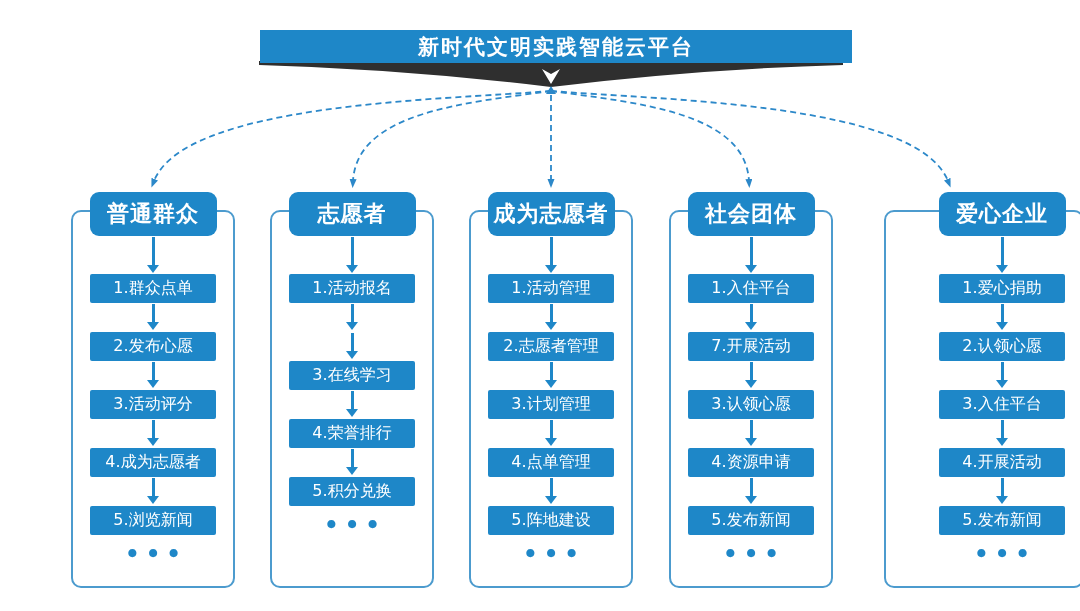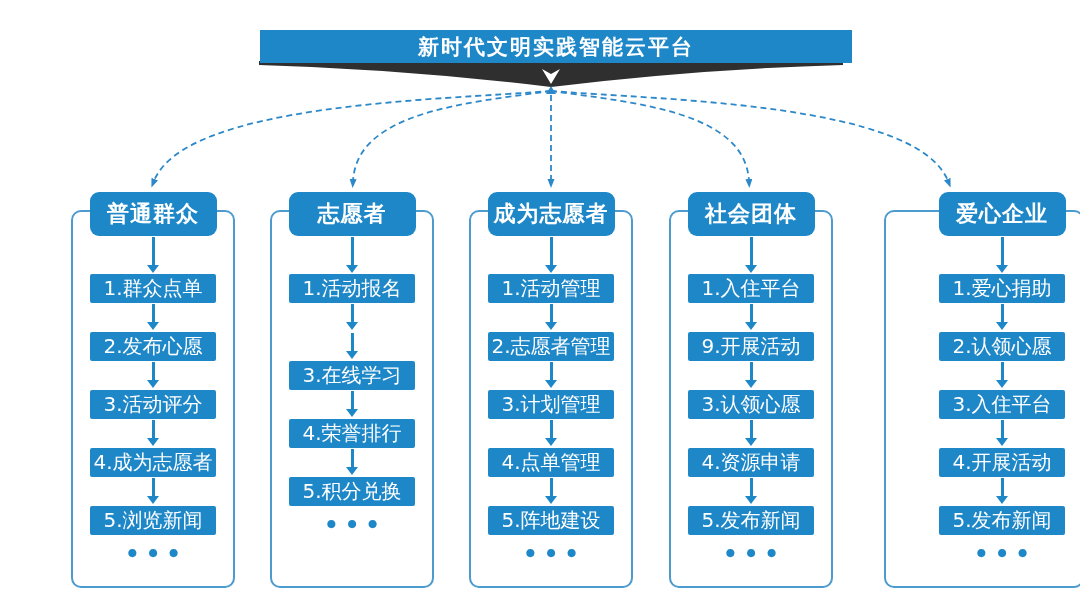--- a/index.html
+++ b/index.html
@@ -24,21 +24,21 @@
     position:absolute;top:18px;left:0;right:0;bottom:0;
     border:2px solid #4C9BCE;border-radius:10px;background:transparent;
   }
   .col-header{
     position:relative;z-index:1;width:127px;height:44px;background:#1E87C8;border-radius:9px;
     color:#ffffff;font-weight:bold;font-size:22px;display:flex;align-items:center;justify-content:center;
     letter-spacing:1px;
   }
   .item-box{
     position:relative;z-index:1;width:126px;height:29px;background:#1E87C8;border-radius:2px;
-    color:#ffffff;font-size:20px;display:flex;align-items:center;justify-content:center;
+    color:#ffffff;font-size:16px;display:flex;align-items:center;justify-content:center;
   }
   .arrow{position:relative;z-index:1;display:flex;flex-direction:column;align-items:center;}
   .arrow .stem{width:3px;background:#1E87C8;display:block;}
   .arrow .head{
     width:0;height:0;display:block;
     border-left:6px solid transparent;border-right:6px solid transparent;border-top:8px solid #1E87C8;
   }
   .arrow-lg{margin:1px 0 1px;}
   .arrow-lg .stem{height:28px;}
   .arrow-sm{margin:1px 0 2px;}
@@ -205,21 +205,21 @@
     <span class="head"></span>
   </div>
 
   <div class="item-box">1.入住平台</div>
 
   <div class="arrow arrow-sm">
     <span class="stem"></span>
     <span class="head"></span>
   </div>
 
-  <div class="item-box">9.开展活动</div>
+  <div class="item-box">7.开展活动</div>
 
   <div class="arrow arrow-sm">
     <span class="stem"></span>
     <span class="head"></span>
   </div>
 
   <div class="item-box">3.认领心愿</div>
 
   <div class="arrow arrow-sm">
     <span class="stem"></span>

